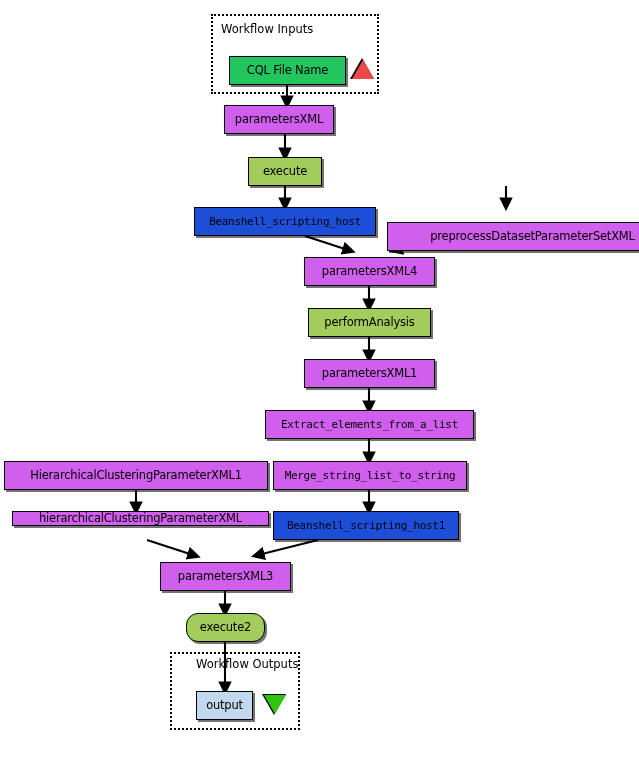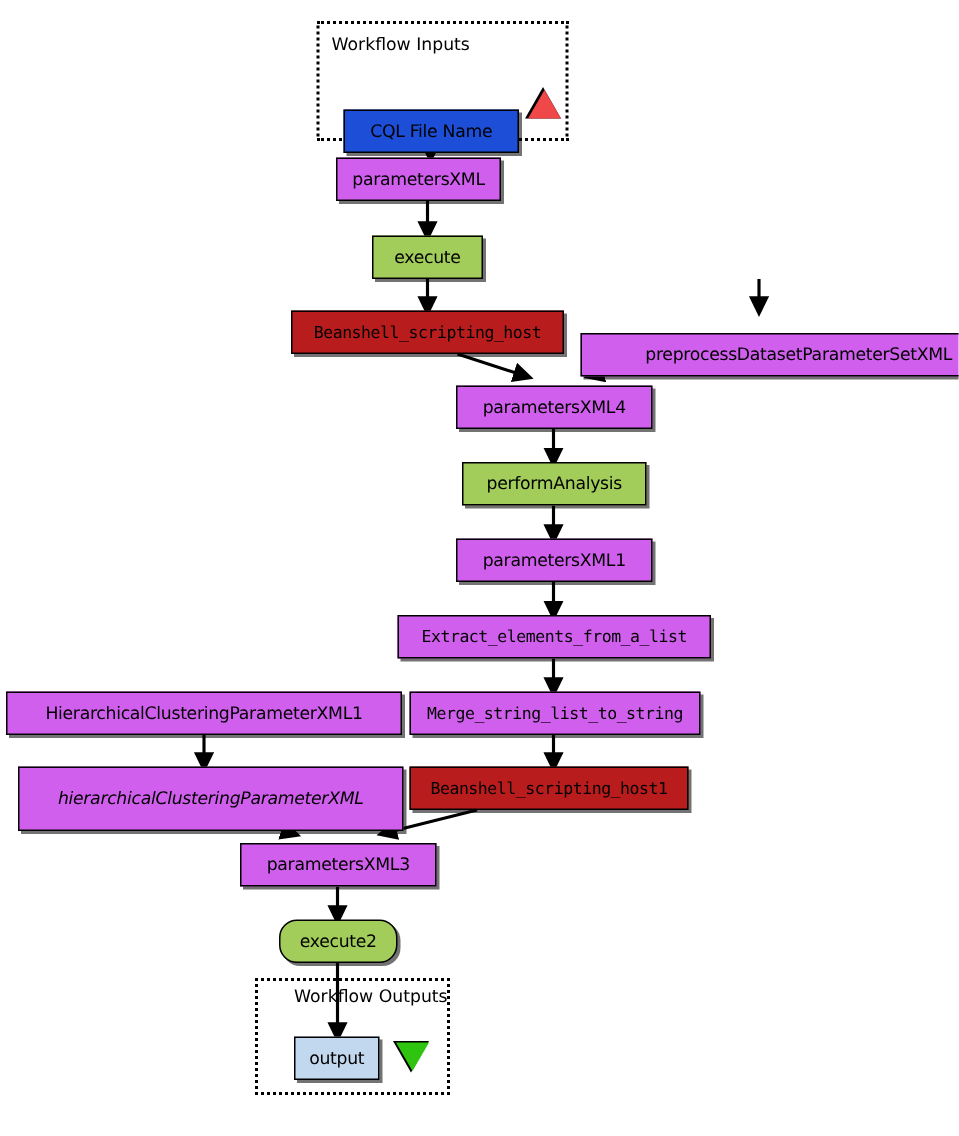--- a/index.html
+++ b/index.html
@@ -51,25 +51,25 @@
     justify-content: center;
     color: #000000;
     white-space: nowrap;
     box-shadow: 2px 2px 0 rgba(0,0,0,0.55);
     font-size: 11.5px;
     line-height: 1;
     padding: 0 6px;
   }
   .node.sans   { font-family: "DejaVu Sans", sans-serif; letter-spacing: -0.2px; }
   .node.mono   { font-family: "DejaVu Sans Mono", monospace; font-size: 11px; letter-spacing: -0.3px; }
-  .t-input     { background: #1d4ed8; margin-top: 17px; }
+  .t-input     { background: #22c55e; }
   .t-output    { background: #c2d8ef; }
   .t-data      { background: #d15fee; }
   .t-action    { background: #a2cd5a; }
-  .t-script    { background: #b91c1c; }
+  .t-script    { background: #1d4ed8; }
 
   
   .tri {
     position: absolute;
     width: 0;
     height: 0;
   }
   .tri-up {
     border-left: 11px solid transparent;
     border-right: 11px solid transparent;
@@ -158,19 +158,19 @@
   <div class="node sans t-data" style="left:224px; top:105px; width:110px; height:29px;">parametersXML</div>
   <div class="node sans t-action" style="left:248px; top:157px; width:74px;  height:29px;">execute</div>
   <div class="node mono t-script" style="left:194px; top:207px; width:182px; height:29px;">Beanshell_scripting_host</div>
   <div class="node sans t-data" style="left:387px; top:207px; width:291px; height:29px;margin-top:15px;">preprocessDatasetParameterSetXML</div>
   <div class="node sans t-data" style="left:304px; top:257px; width:131px; height:29px;">parametersXML4</div>
   <div class="node sans t-action" style="left:308px; top:308px; width:123px; height:29px;">performAnalysis</div>
   <div class="node sans t-data" style="left:304px; top:359px; width:131px; height:29px;">parametersXML1</div>
   <div class="node mono t-data" style="left:265px; top:410px; width:209px; height:29px;">Extract_elements_from_a_list</div>
   <div class="node sans t-data" style="left:4px;   top:461px; width:264px; height:29px;">HierarchicalClusteringParameterXML1</div>
   <div class="node mono t-data" style="left:273px; top:461px; width:194px; height:29px;">Merge_string_list_to_string</div>
-  <div class="node sans t-data" style="left:12px;  top:511px; width:257px; height:43px;font-style:italic;">hierarchicalClusteringParameterXML</div>
+  <div class="node sans t-data" style="left:12px;  top:511px; width:257px; height:15px;">hierarchicalClusteringParameterXML</div>
   <div class="node mono t-script" style="left:273px; top:511px; width:186px; height:29px;">Beanshell_scripting_host1</div>
   <div class="node sans t-data" style="left:160px; top:562px; width:131px; height:29px;">parametersXML3</div>
   <div class="node sans t-action" style="left:186px; top:613px; width:79px;  height:29px;border-radius:12px;">execute2</div>
   <div class="node sans t-output" style="left:196px; top:691px; width:57px;  height:29px;">output</div>
 
 </div>
 
 </body></html>

